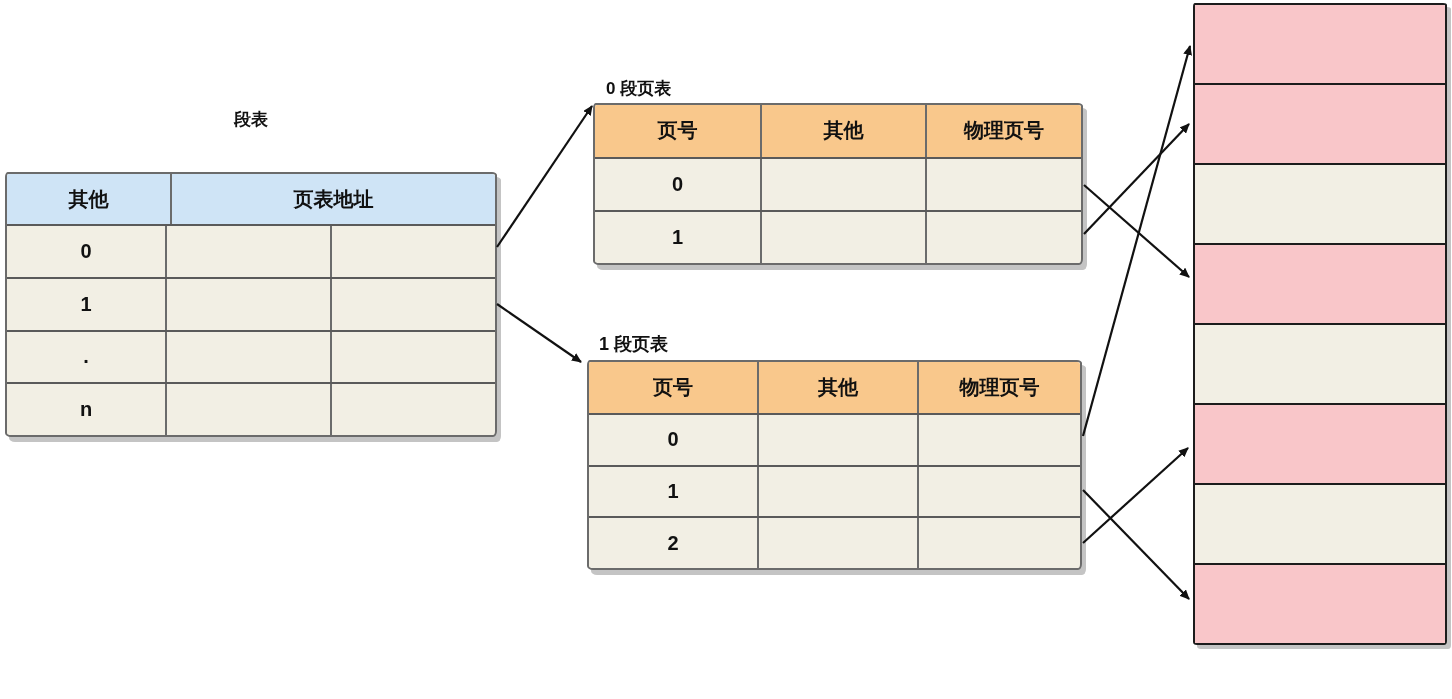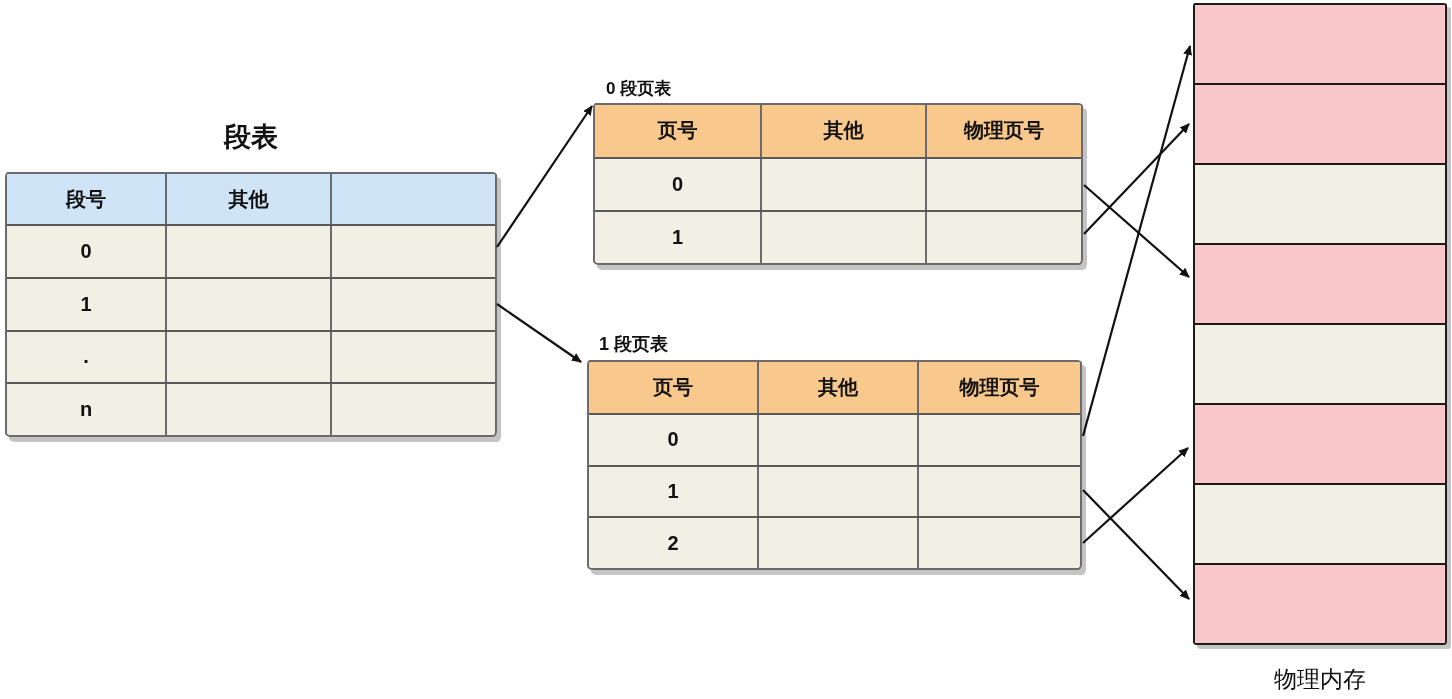--- a/index.html
+++ b/index.html
@@ -70,24 +70,24 @@
 
   
   .table-title {
     position: absolute;
     font-weight: bold;
     color: var(--text, #111111);
     white-space: nowrap;
   }
   #seg-title {
     left: 5px;
-    top: 119px;
+    top: 108px;
     width: 492px;
     text-align: center;
-    font-size: 27px;
+    font-size: 17px;
   }
   #pt0-title { left: 606px; top: 77px;  font-size: 17px; }
   #pt1-title { left: 599px; top: 332px; font-size: 18px; text-align: right; }
   #mem-label {
     position: absolute;
     left: 1193px;
     top: 664px;
     width: 254px;
     text-align: center;
     font-size: 23px;
@@ -130,22 +130,22 @@
   }
 </style>
 </head>
 <body>
 
 <div id="canvas">
 
   <div class="table-title" id="seg-title">段表</div>
   <div class="sketch-table seg" style="left:5px; top:172px; width:492px; height:265px;">
     <div class="trow thead">
-      <div class="tcell c1">段号</div>
       <div class="tcell c2">其他</div>
+      <div class="tcell c3">页表地址</div>
     </div>
     <div class="trow body-row">
       <div class="tcell c1">0</div>
       <div class="tcell c2"></div>
       <div class="tcell c3"></div>
     </div>
     <div class="trow body-row">
       <div class="tcell c1">1</div>
       <div class="tcell c2"></div>
       <div class="tcell c3"></div>
@@ -208,21 +208,20 @@
   <div id="memory-column">
       <div class="mem-block allocated"></div>
       <div class="mem-block allocated"></div>
       <div class="mem-block free"></div>
       <div class="mem-block allocated"></div>
       <div class="mem-block free"></div>
       <div class="mem-block allocated"></div>
       <div class="mem-block free"></div>
       <div class="mem-block allocated"></div>
     </div>
-  <div id="mem-label">物理内存</div>
 
   <svg id="arrow-layer" viewBox="0 0 1452 699" xmlns="http://www.w3.org/2000/svg">
     <defs>
       <marker id="arrowhead" markerWidth="11" markerHeight="9" refX="9" refY="4.5" orient="auto" markerUnits="userSpaceOnUse">
         <path d="M0,0 L10,4.5 L0,9 z" fill="#111111"></path>
       </marker>
     </defs>
   <line x1="497" y1="247" x2="592" y2="106" stroke="#111111" stroke-width="2.2" marker-end="url(#arrowhead)"></line>
       <line x1="497" y1="304" x2="581" y2="362" stroke="#111111" stroke-width="2.2" marker-end="url(#arrowhead)"></line>
       <line x1="1084" y1="185" x2="1189" y2="277" stroke="#111111" stroke-width="2.2" marker-end="url(#arrowhead)"></line>

